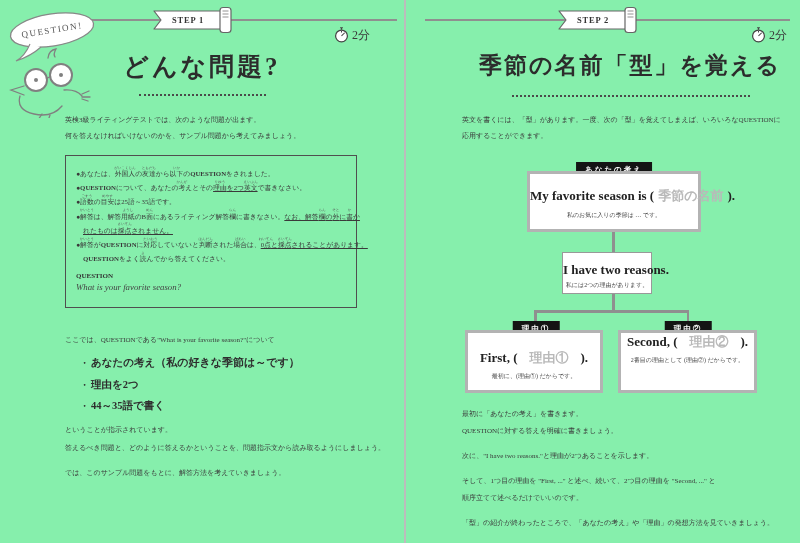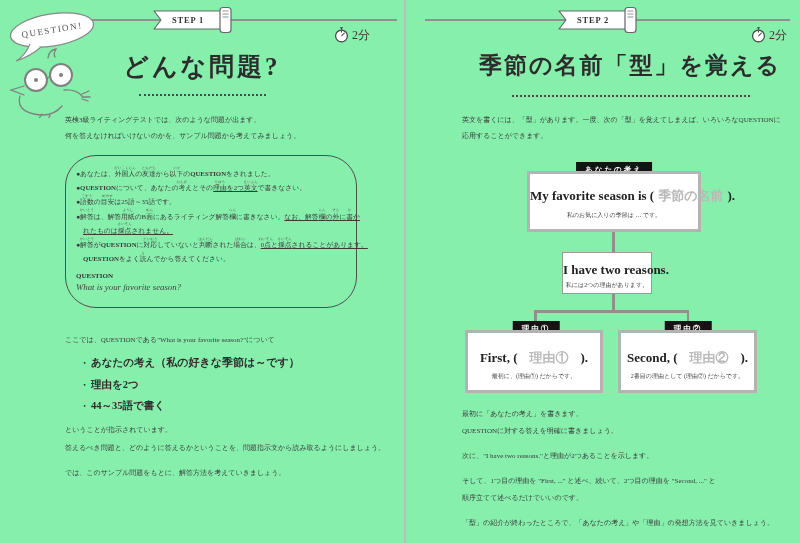--- a/index.html
+++ b/index.html
@@ -110,21 +110,21 @@
   </div>
 
   <div class="abs page-title" style="left:62px;top:50px;width:280px;font-size:25px;">どんな問題?</div>
   <div class="abs dots" style="left:139px;top:94px;width:127px;"></div>
 
   <div class="abs" style="left:65px;top:112px;">
     <div class="body-line nowrap">英検3級ライティングテストでは、次のような問題が出ます。</div>
     <div class="body-line nowrap">何を答えなければいけないのかを、サンプル問題から考えてみましょう。</div>
   </div>
 
-  <div class="abs pbox" style="left:65px;top:155px;border-radius:31px;">
+  <div class="abs pbox" style="left:65px;top:155px;">
     <div class="bx-line"><span>●あなたは、</span><span><span class="rw">外国人<span class="rt">がいこくじん</span></span></span><span>の</span><span><span class="rw">友達<span class="rt">ともだち</span></span></span><span>から</span><span><span class="rw">以下<span class="rt">いか</span></span></span><span>の</span><span class="sb">QUESTION</span><span>をされました。</span></div>
     <div class="bx-line"><span>●</span><span class="sb">QUESTION</span><span>について、あなたの</span><span><span class="rw">考<span class="rt">かんが</span></span></span><span>えとその</span><span class="su"><span class="rw">理由<span class="rt">りゆう</span></span></span><span class="su">を2つ</span><span class="su"><span class="rw">英文<span class="rt">えいぶん</span></span></span><span>で書きなさい。</span></div>
     <div class="bx-line"><span>●</span><span><span class="rw">語数<span class="rt">ごすう</span></span></span><span>の</span><span><span class="rw">目安<span class="rt">めやす</span></span></span><span>は25語～35語です。</span></div>
     <div class="bx-line"><span>●</span><span><span class="rw">解答<span class="rt">かいとう</span></span></span><span>は、解答</span><span><span class="rw">用紙<span class="rt">ようし</span></span></span><span>のB</span><span><span class="rw">面<span class="rt">めん</span></span></span><span>にあるライティング解答</span><span><span class="rw">欄<span class="rt">らん</span></span></span><span>に書きなさい。</span><span class="su">なお、解答</span><span class="su"><span class="rw">欄<span class="rt">らん</span></span></span><span class="su">の</span><span class="su"><span class="rw">外<span class="rt">そと</span></span></span><span class="su">に</span><span class="su"><span class="rw">書<span class="rt">か</span></span></span><span class="su">か</span></div>
     <div class="bx-line cont"><span class="su">れたものは</span><span class="su"><span class="rw">採点<span class="rt">さいてん</span></span></span><span class="su">されません。</span></div>
     <div class="bx-line"><span>●</span><span><span class="rw">解答<span class="rt">かいとう</span></span></span><span>が</span><span class="sb">QUESTION</span><span>に</span><span><span class="rw">対応<span class="rt">たいおう</span></span></span><span>していないと</span><span><span class="rw">判断<span class="rt">はんだん</span></span></span><span>された</span><span><span class="rw">場合<span class="rt">ばあい</span></span></span><span>は、</span><span class="su"><span class="rw">0点<span class="rt">れいてん</span></span></span><span class="su">と</span><span class="su"><span class="rw">採点<span class="rt">さいてん</span></span></span><span class="su">されることがあります。</span></div>
     <div class="bx-line cont"><span class="sb">QUESTION</span><span>をよく</span><span><span class="rw">読<span class="rt">よ</span></span></span><span>んでから答えてください。</span></div>
     <div class="bx-qlabel">QUESTION</div>
     <div class="bx-qtext">What is your favorite season?</div>
   </div>
@@ -189,21 +189,21 @@
   <div class="abs conn" style="left:534px;top:310px;width:2.5px;height:14px;"></div>
   <div class="abs conn" style="left:686.5px;top:310px;width:2.5px;height:14px;"></div>
 
   <div class="abs dg-label" style="left:536px;top:321px;">理由①</div>
   <div class="abs dgbox thick" style="left:465px;top:330px;width:138px;height:63px;padding-top:16px;">
     <div class="dg-en gap-lg"><span>First, (</span><span class="sg">理由①</span><span>).</span></div>
     <div class="dg-ja" style="margin-top:5px;">最初に、(理由①) だからです。</div>
   </div>
 
   <div class="abs dg-label" style="left:688px;top:321px;">理由②</div>
-  <div class="abs dgbox thick" style="left:618px;top:330px;width:139px;height:63px;padding-top:16px;">
+  <div class="abs dgbox thick" style="left:618px;top:330px;width:139px;height:63px;padding-top:0;">
     <div class="dg-en gap-lg"><span>Second, (</span><span class="sg">理由②</span><span>).</span></div>
     <div class="dg-ja" style="margin-top:5px;">2番目の理由として (理由②) だからです。</div>
   </div>
 
   <div class="abs" style="left:462px;top:406px;">
     <div class="pgroup">
       <div class="body-line">最初に「あなたの考え」を書きます。</div>
       <div class="body-line">QUESTIONに対する答えを明確に書きましょう。</div>
     </div>
     <div class="pgroup">

